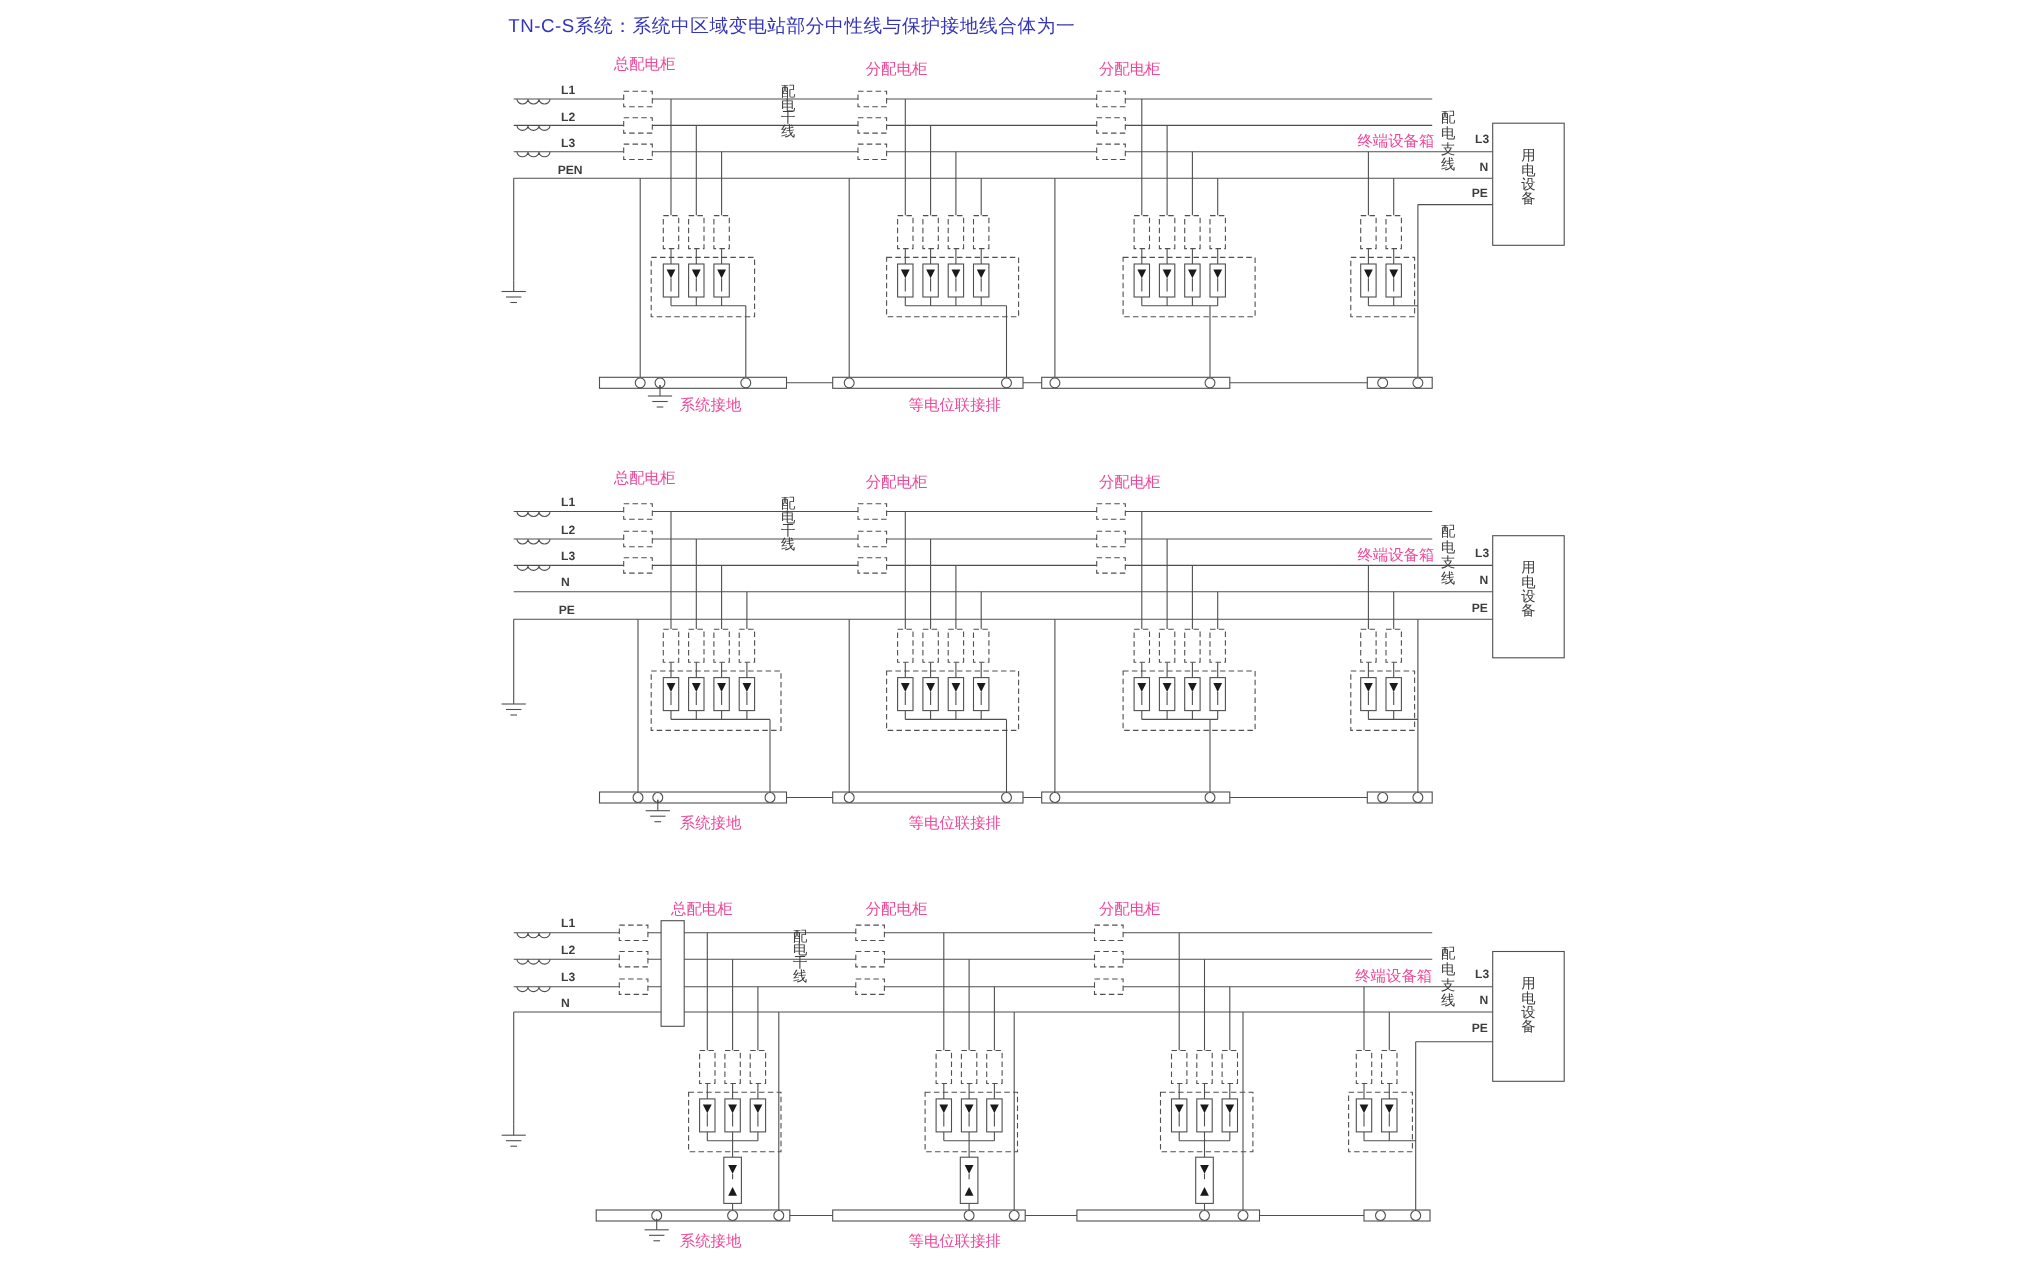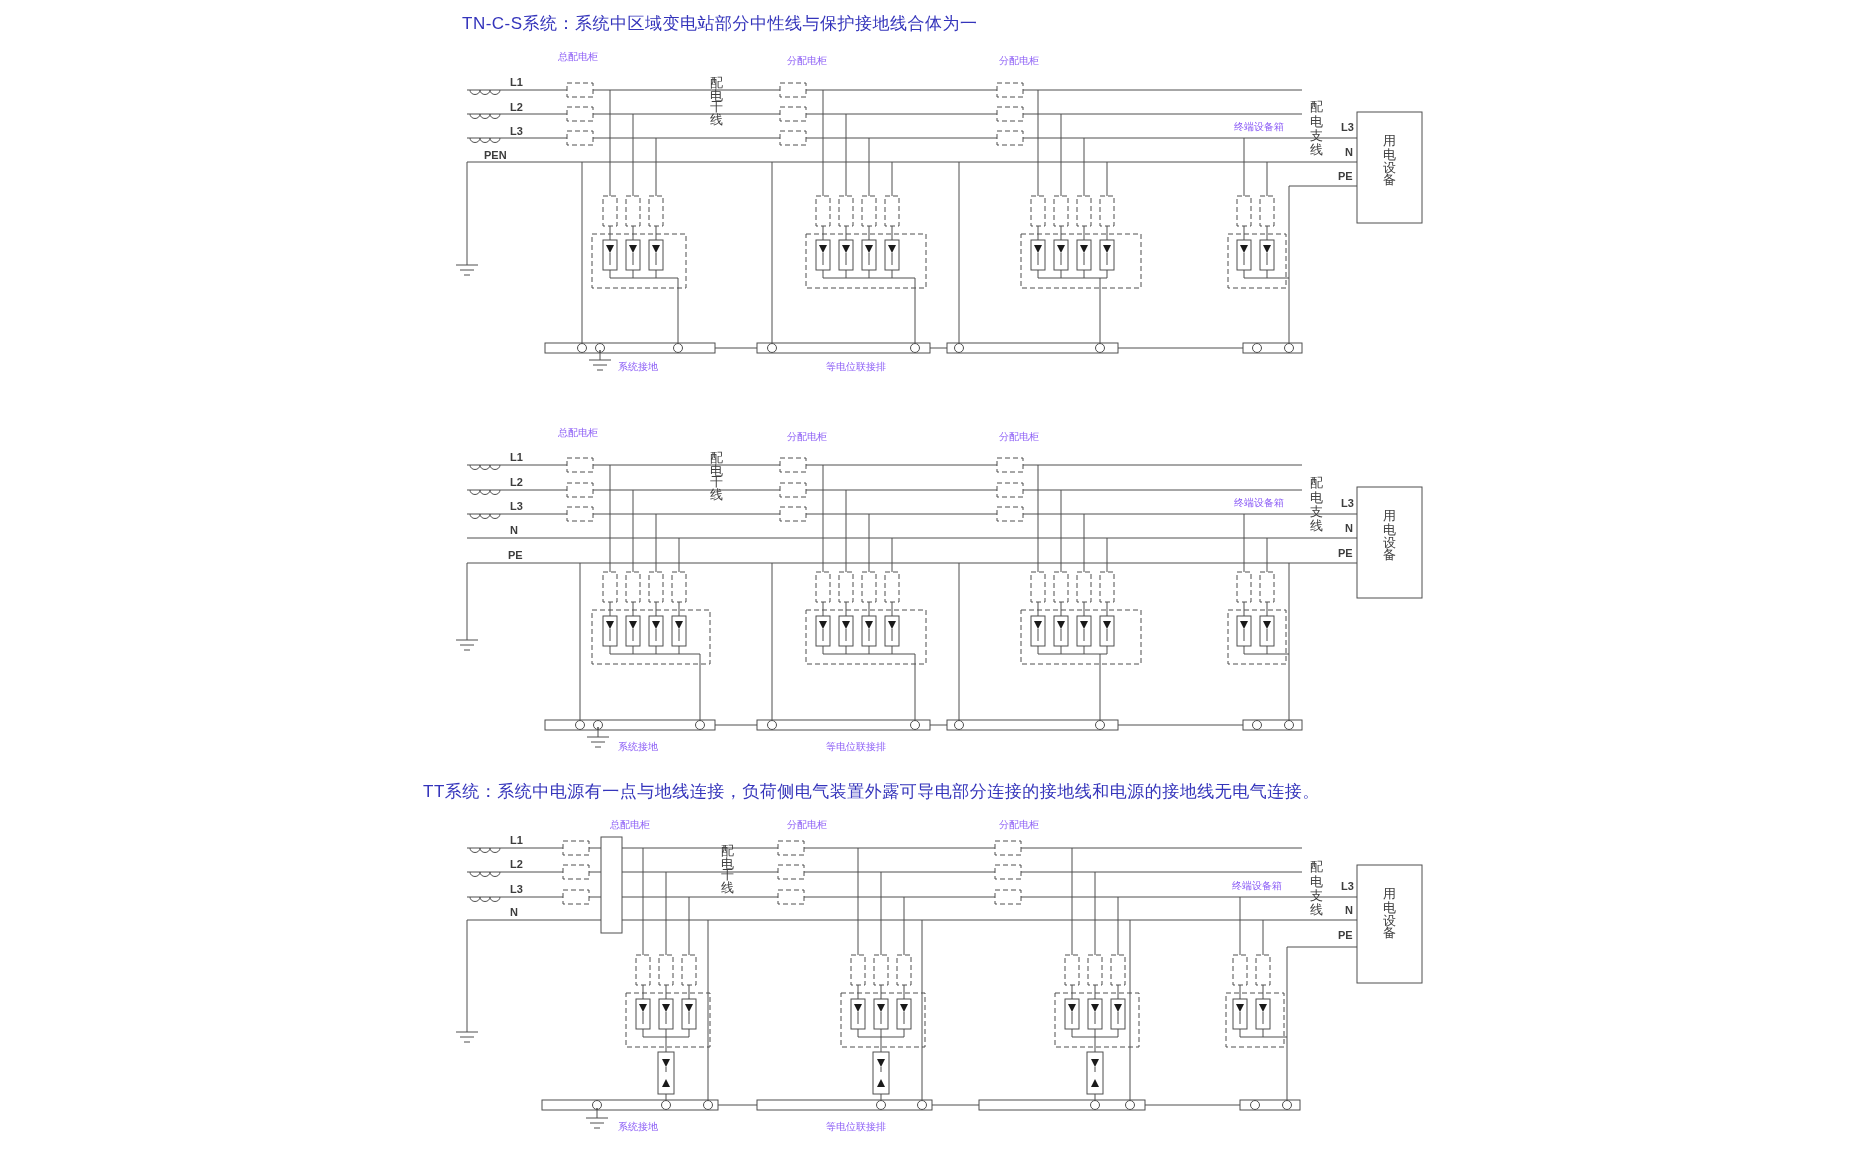--- a/index.html
+++ b/index.html
@@ -1,21 +1,21 @@
 <!DOCTYPE html>
 <html><head>
 <meta charset="utf-8">
 <style>
   html,body{margin:0;padding:0;}
   body{width:1850px;height:1161px;background:#ffffff;position:relative;
        font-family:"Liberation Sans",sans-serif;overflow:hidden;}
   #stage{position:absolute;left:0;top:0;width:1642px;height:1161px;}
   svg.wires{position:absolute;left:0;top:0;}
   .title{position:absolute;font-size:17px;color:#3434bb;white-space:nowrap;letter-spacing:0.5px;}
-  .lbl{position:absolute;font-size:10px;color:#8b5cf6;white-space:nowrap;}
+  .lbl{position:absolute;font-size:14px;color:#ec4899;white-space:nowrap;}
   .cond{position:absolute;font-size:11px;font-weight:bold;color:#3d3d3d;white-space:nowrap;}
   .vtext{position:absolute;font-size:13px;color:#3d3d3d;writing-mode:vertical-rl;
          text-orientation:upright;letter-spacing:12px;line-height:13px;}
   .vtext.wide{letter-spacing:14px;}
   .vtext.dev{letter-spacing:13px;}
 </style>
 </head>
 <body>
 
 <div id="stage">
@@ -296,21 +296,21 @@
     </g>
     <path d="M597 1110 V1108"></path>
         <use href="#gnd" x="597" y="1108"></use>
   </g>
 </svg>
 
 <span class="title" style="left:462px;top:12px">TN-C-S系统：系统中区域变电站部分中性线与保护接地线合体为一</span>
 <span class="cond" style="left:510px;top:76px">L1</span>
 <span class="cond" style="left:510px;top:101px">L2</span>
 <span class="cond" style="left:510px;top:125px">L3</span>
-<span class="cond" style="left:484px;top:149px">PEN</span>
+<span class="cond" style="left:507px;top:149px">PEN</span>
 <span class="lbl" style="left:558px;top:50px">总配电柜</span>
 <span class="lbl" style="left:787px;top:54px">分配电柜</span>
 <span class="lbl" style="left:999px;top:54px">分配电柜</span>
 <span class="vtext" style="left:710px;top:66px">配电干线</span>
 <span class="lbl" style="left:1234px;top:120px">终端设备箱</span>
 <span class="vtext wide" style="left:1310px;top:90px">配电支线</span>
 <span class="cond" style="left:1341px;top:121px">L3</span>
 <span class="cond" style="left:1345px;top:146px">N</span>
 <span class="cond" style="left:1338px;top:170px">PE</span>
 <span class="vtext dev" style="left:1383px;top:124px">用电设备</span>
@@ -328,21 +328,20 @@
 <span class="vtext" style="left:710px;top:441px">配电干线</span>
 <span class="lbl" style="left:1234px;top:496px">终端设备箱</span>
 <span class="vtext wide" style="left:1310px;top:466px">配电支线</span>
 <span class="cond" style="left:1341px;top:497px">L3</span>
 <span class="cond" style="left:1345px;top:522px">N</span>
 <span class="cond" style="left:1338px;top:547px">PE</span>
 <span class="vtext dev" style="left:1383px;top:499px">用电设备</span>
 <span class="lbl" style="left:618px;top:740px">系统接地</span>
 <span class="lbl" style="left:826px;top:740px">等电位联接排</span>
 
-<span class="title" style="left:423px;top:780px">TT系统：系统中电源有一点与地线连接，负荷侧电气装置外露可导电部分连接的接地线和电源的接地线无电气连接。</span>
 <span class="cond" style="left:510px;top:834px">L1</span>
 <span class="cond" style="left:510px;top:858px">L2</span>
 <span class="cond" style="left:510px;top:883px">L3</span>
 <span class="cond" style="left:510px;top:906px">N</span>
 <span class="lbl" style="left:610px;top:818px">总配电柜</span>
 <span class="lbl" style="left:787px;top:818px">分配电柜</span>
 <span class="lbl" style="left:999px;top:818px">分配电柜</span>
 <span class="vtext" style="left:721px;top:834px">配电干线</span>
 <span class="lbl" style="left:1232px;top:879px">终端设备箱</span>
 <span class="vtext wide" style="left:1310px;top:850px">配电支线</span>

